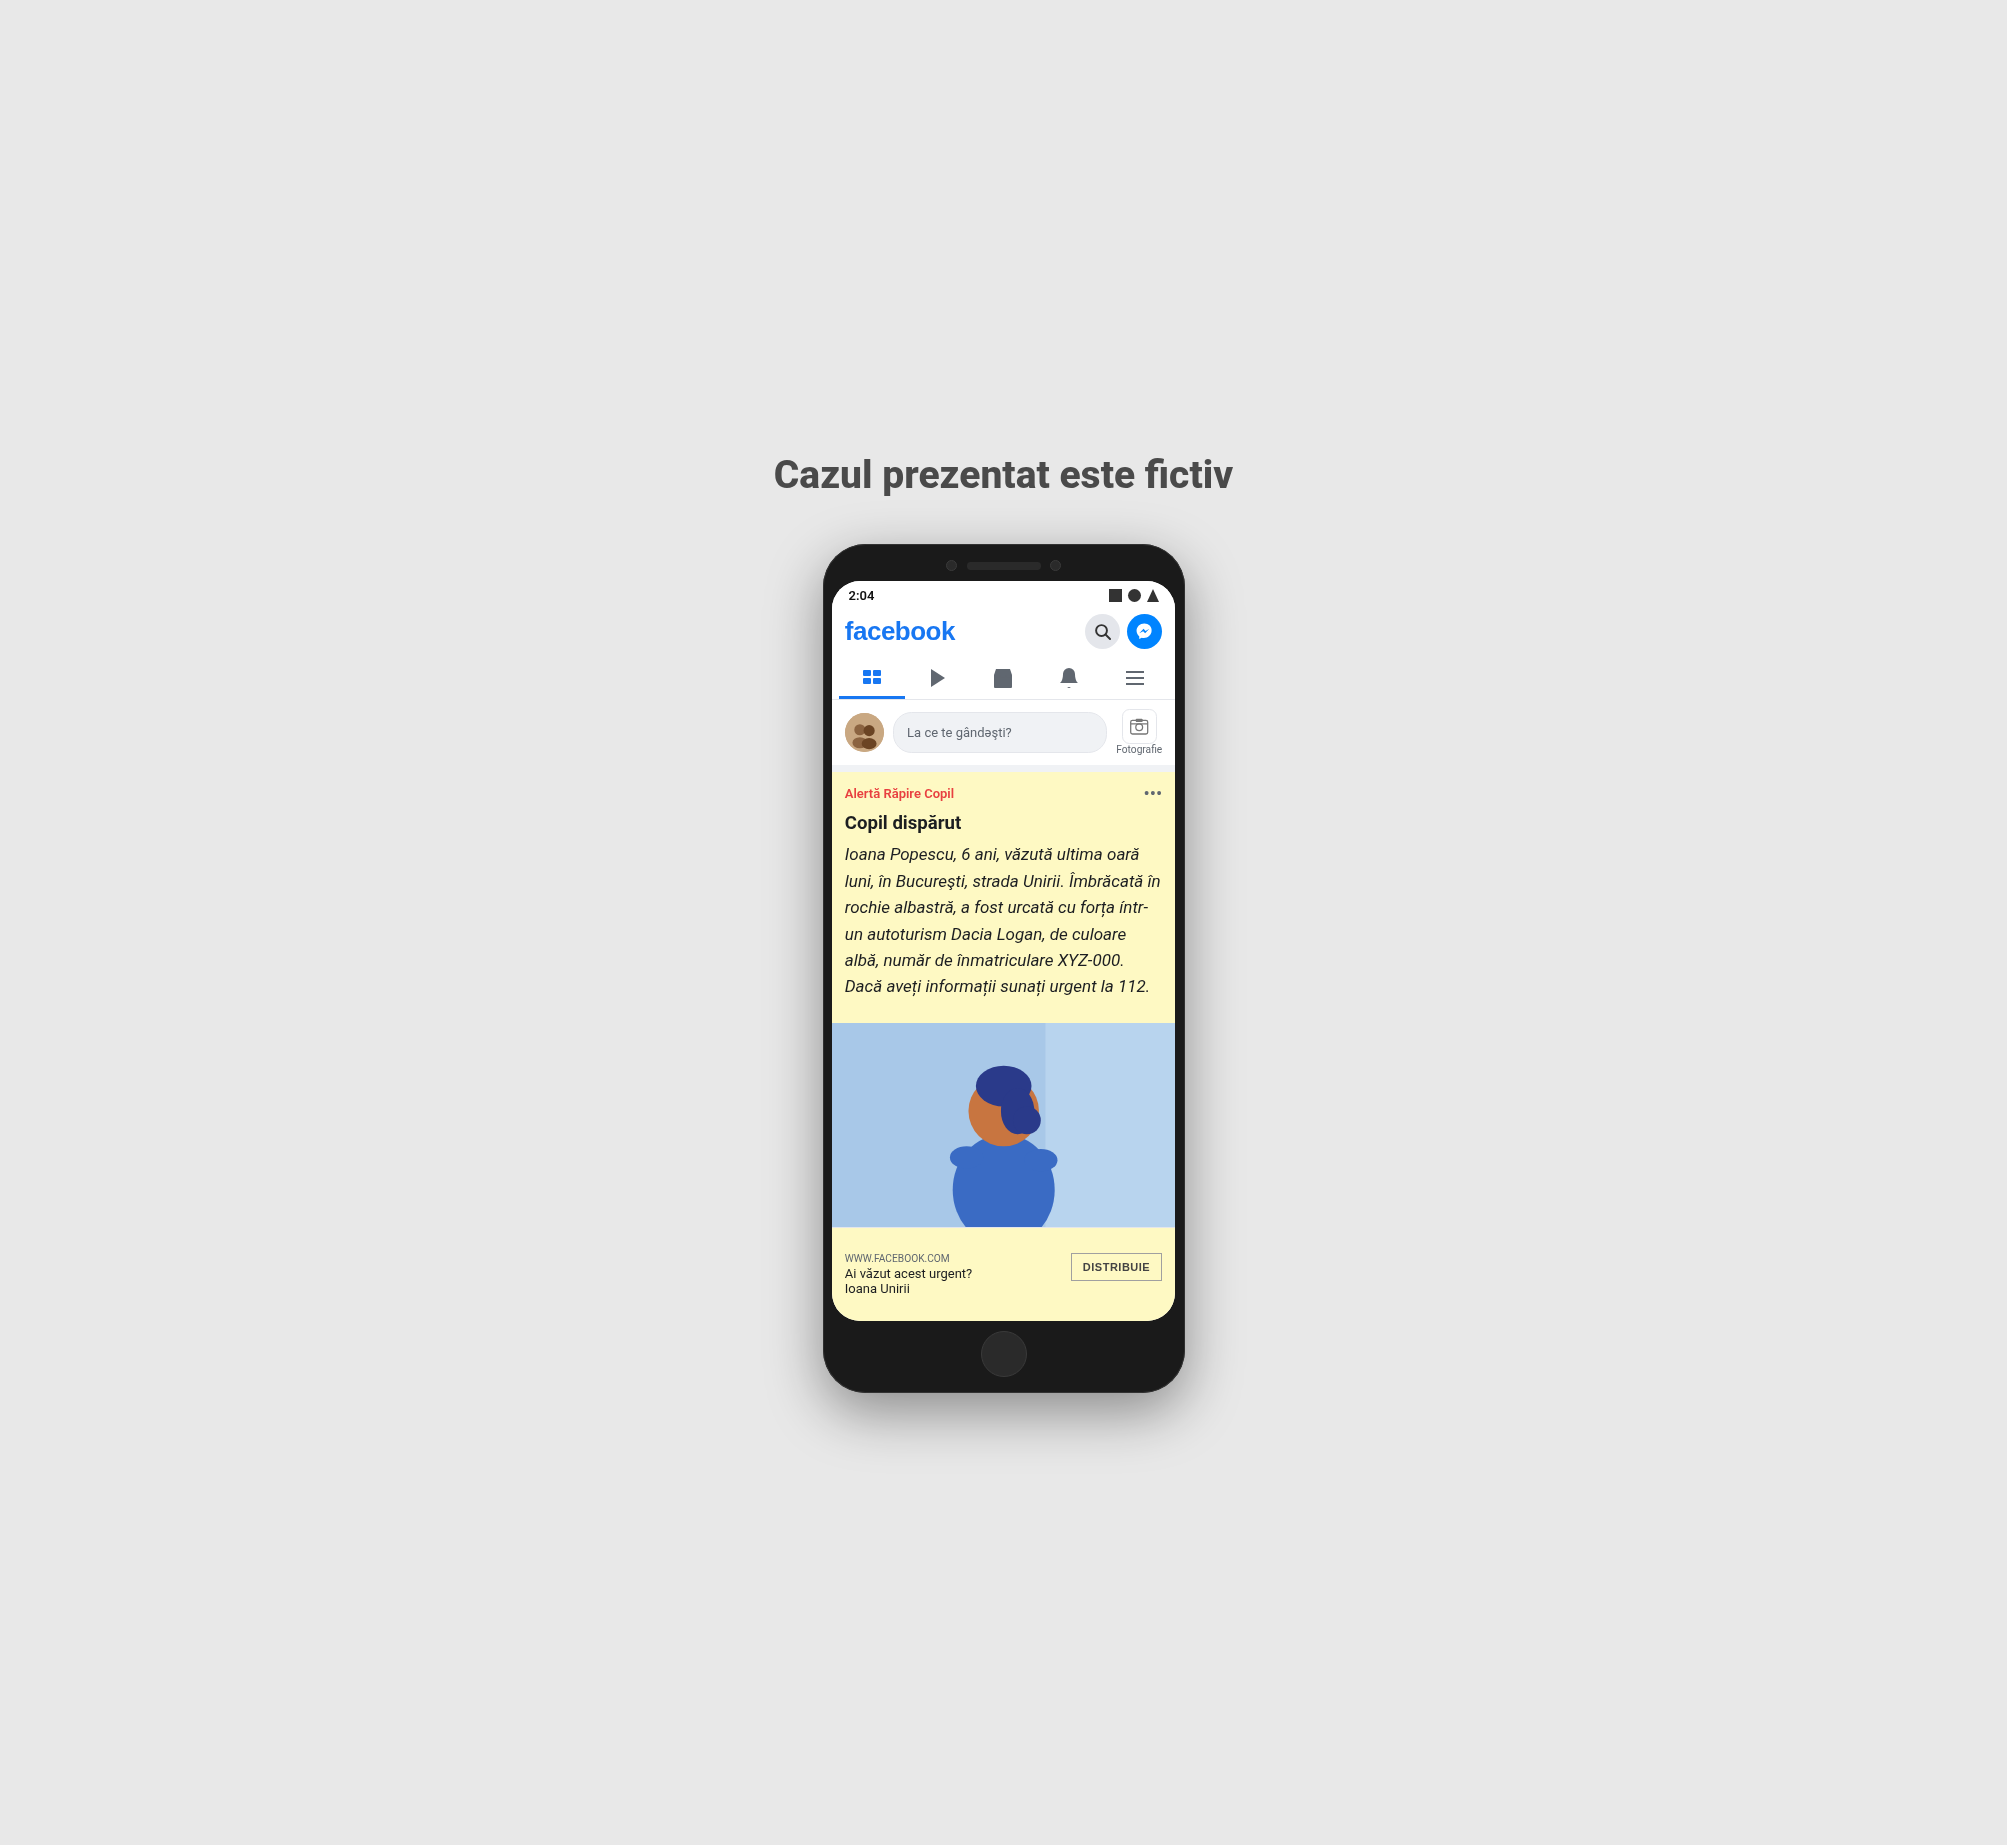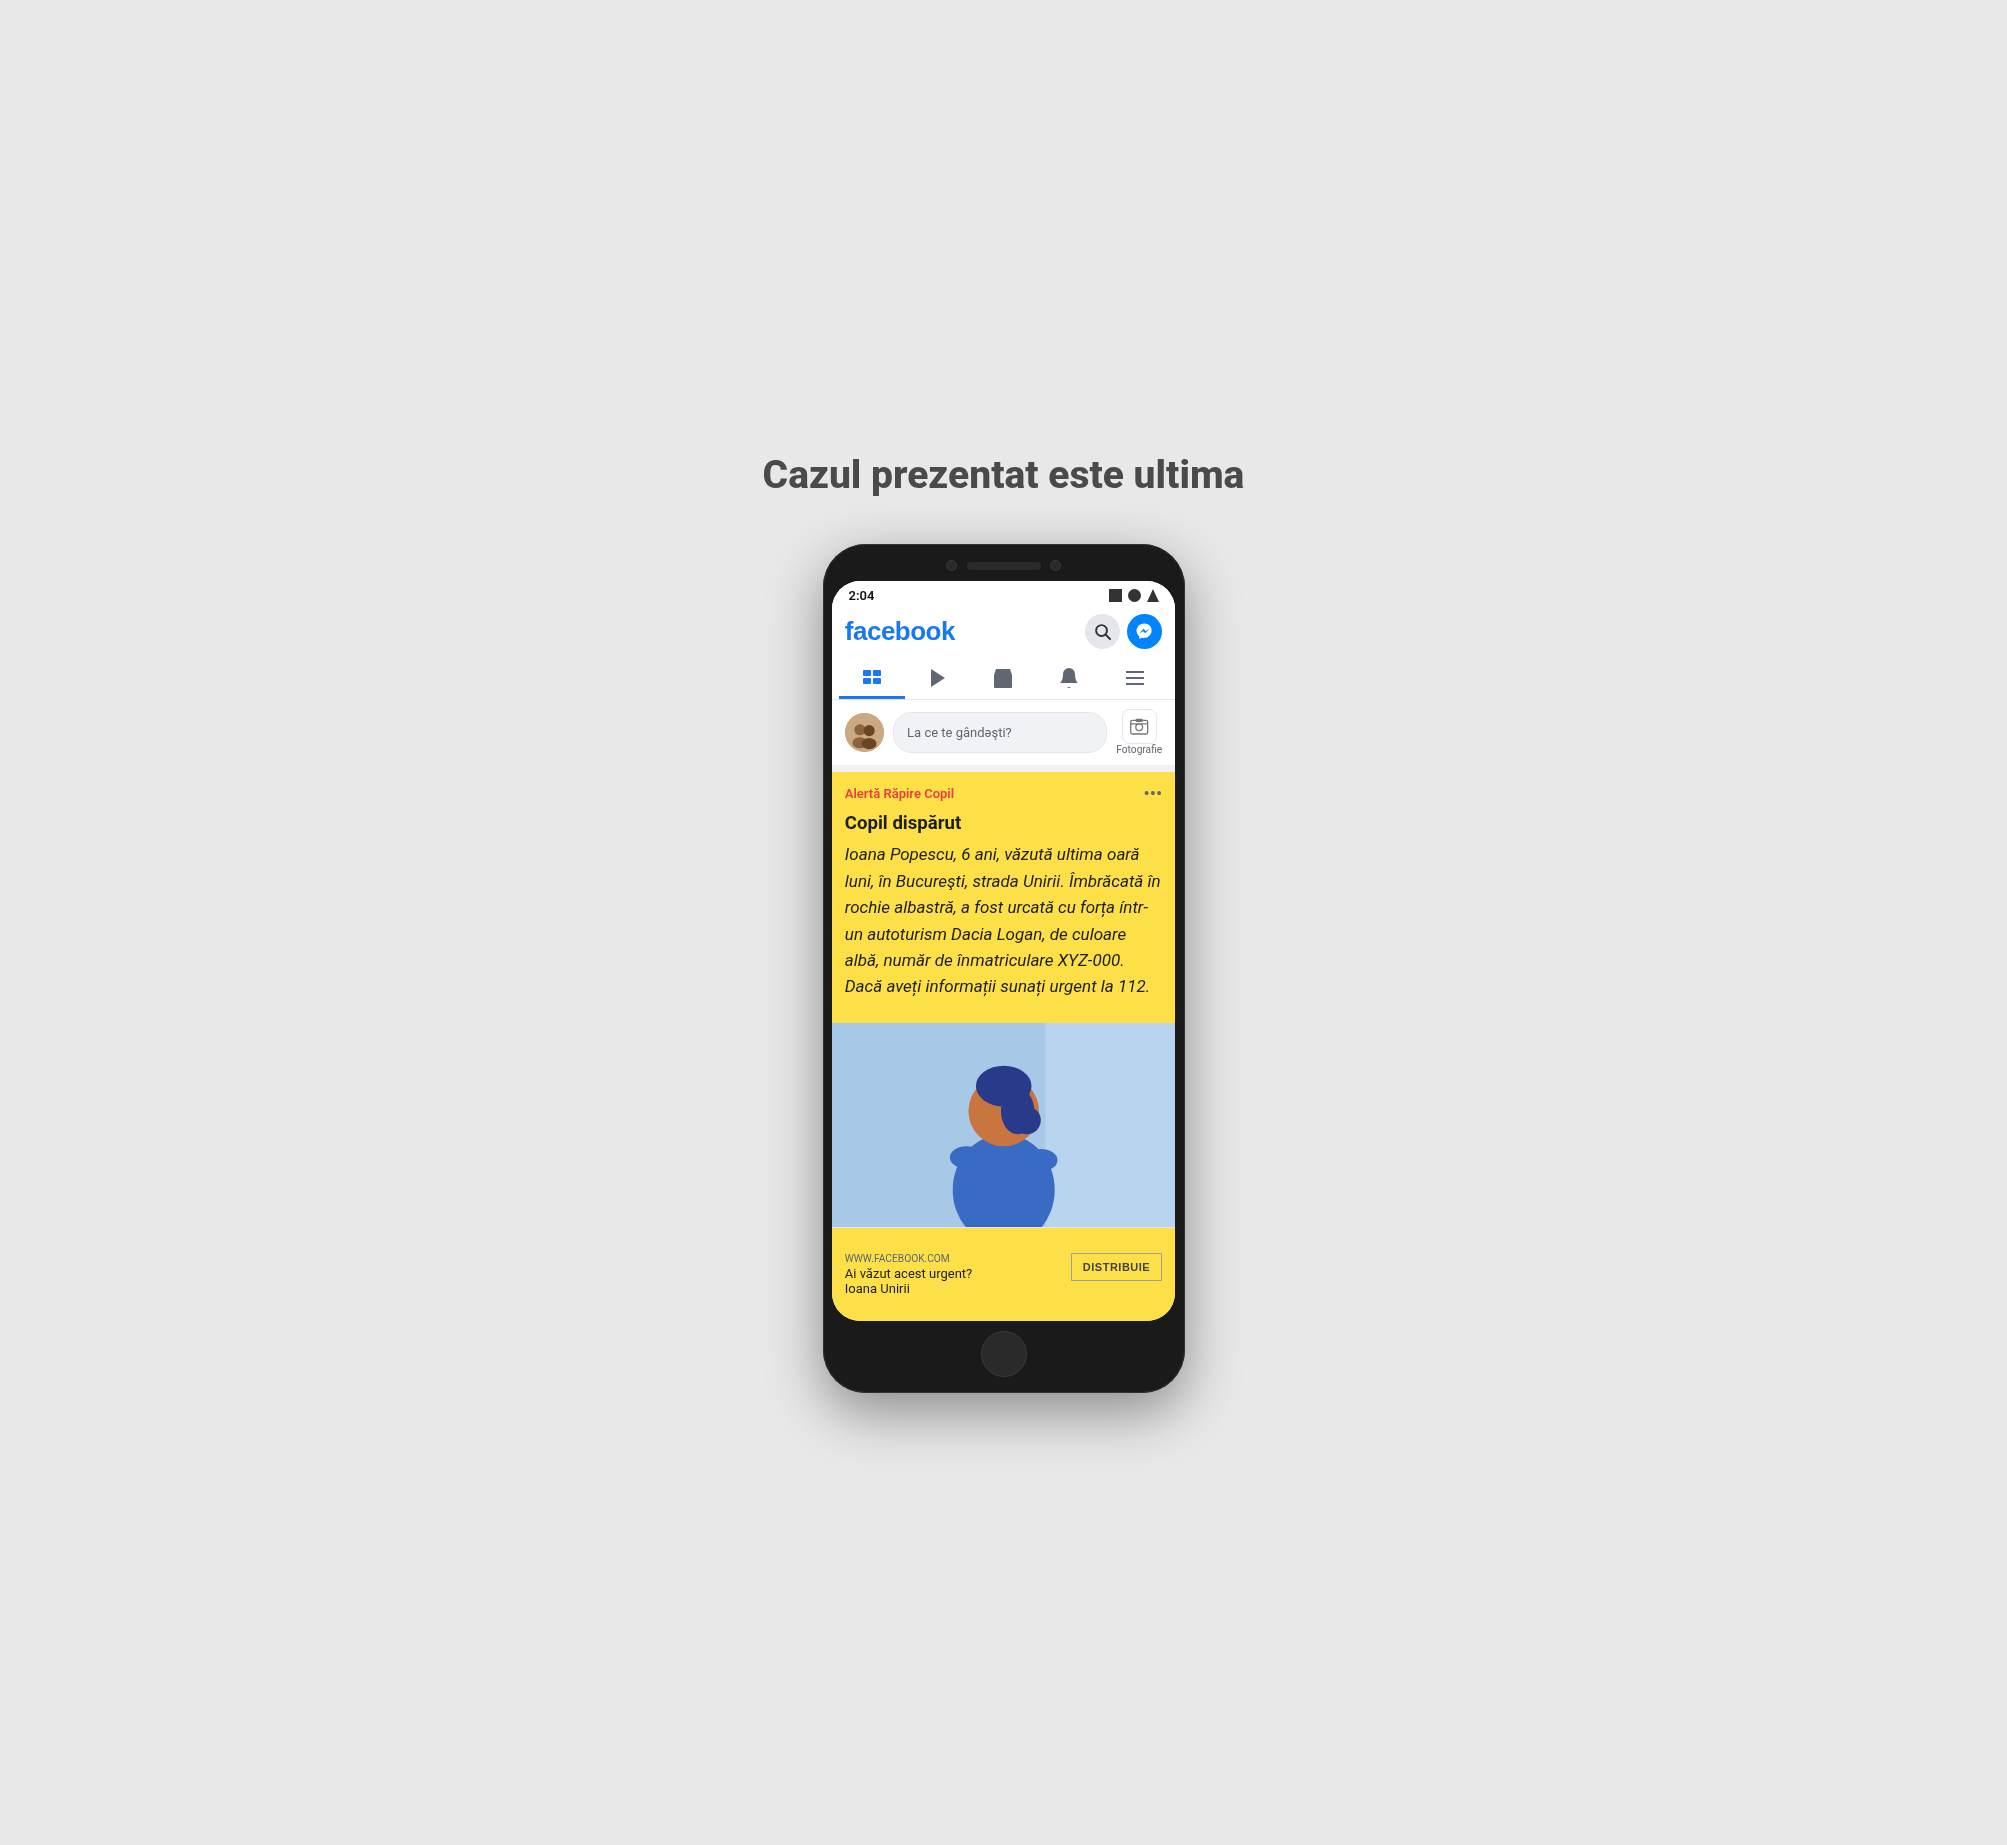--- a/index.html
+++ b/index.html
@@ -233,21 +233,21 @@
       justify-content: center;
     }
 
     .fb-photo-label {
       font-size: 10.2px;
       color: #606770;
     }
 
     
     .fb-post {
-      background: #fde047;
+      background: #fef9c3;
     }
 
     .fb-post-header {
       display: flex;
       justify-content: space-between;
       align-items: center;
       padding: 11px 13px 3.7px;
     }
 
     .fb-post-source {
@@ -336,21 +336,21 @@
       width: 46px;
       height: 46px;
       border-radius: 50%;
       background: #2a2a2a;
       border: 1.9px solid #3a3a3a;
     }
   </style>
 </head>
 <body>
 
-<h1 class="page-title">Cazul prezentat este ultima</h1>
+<h1 class="page-title">Cazul prezentat este fictiv</h1>
 
 <div class="phone">
   <div class="phone-top">
     <div class="phone-camera"></div>
     <div class="phone-speaker"></div>
     <div class="phone-camera"></div>
   </div>
 
   <div class="phone-screen">
 

